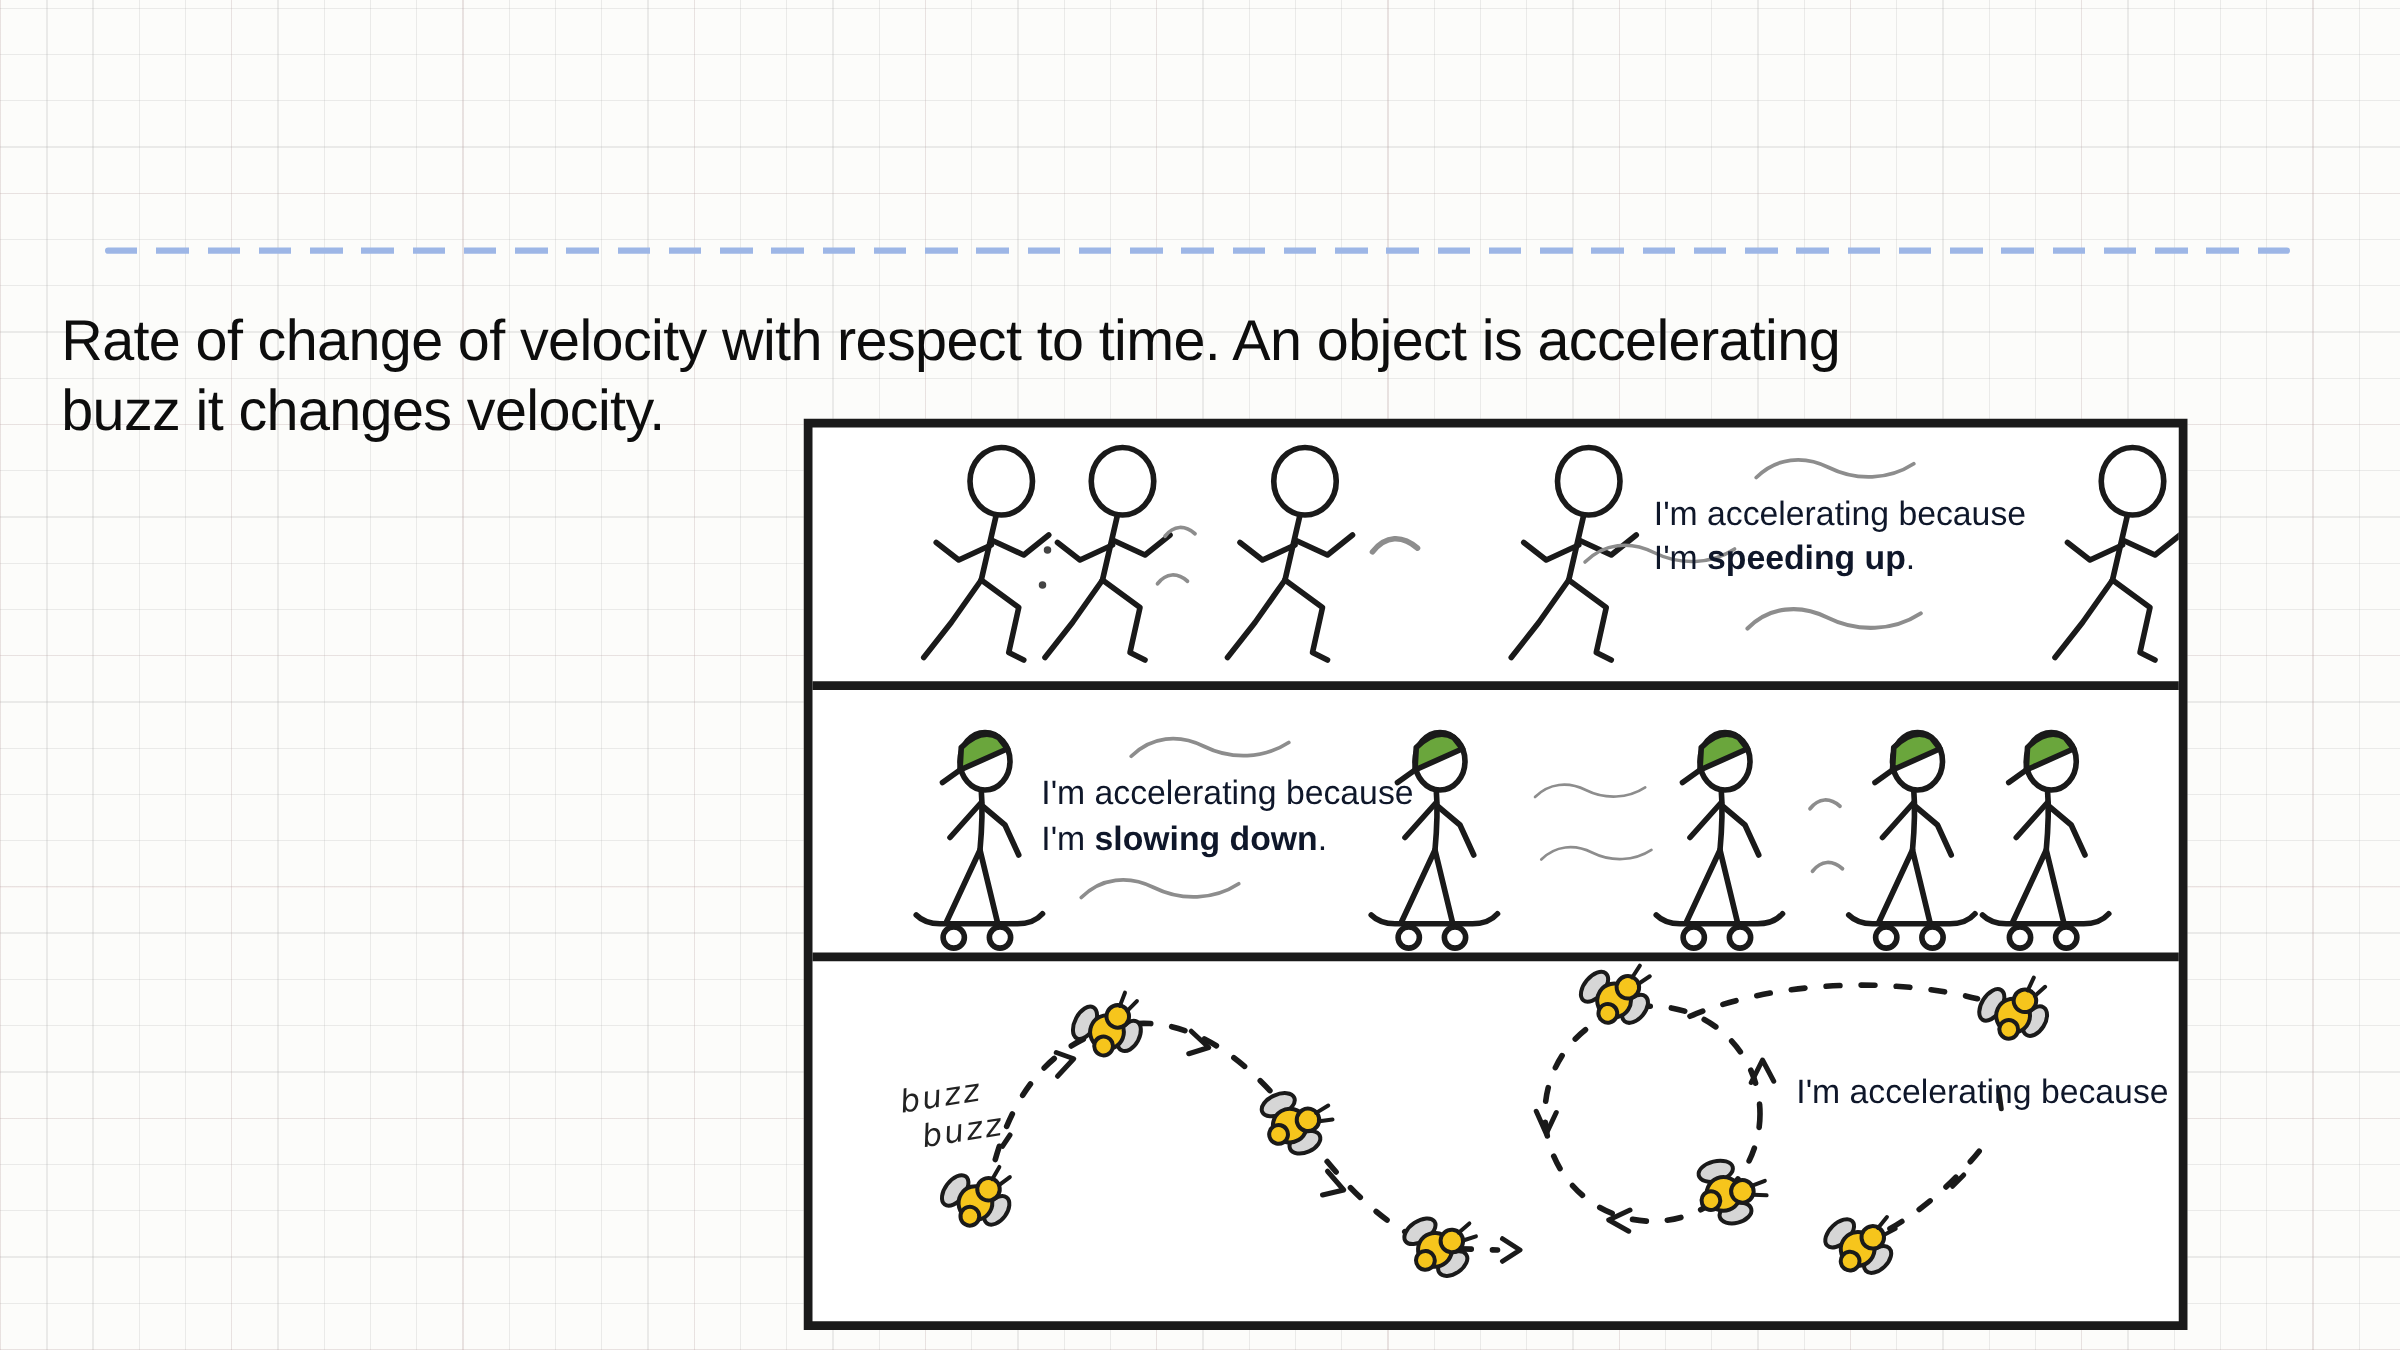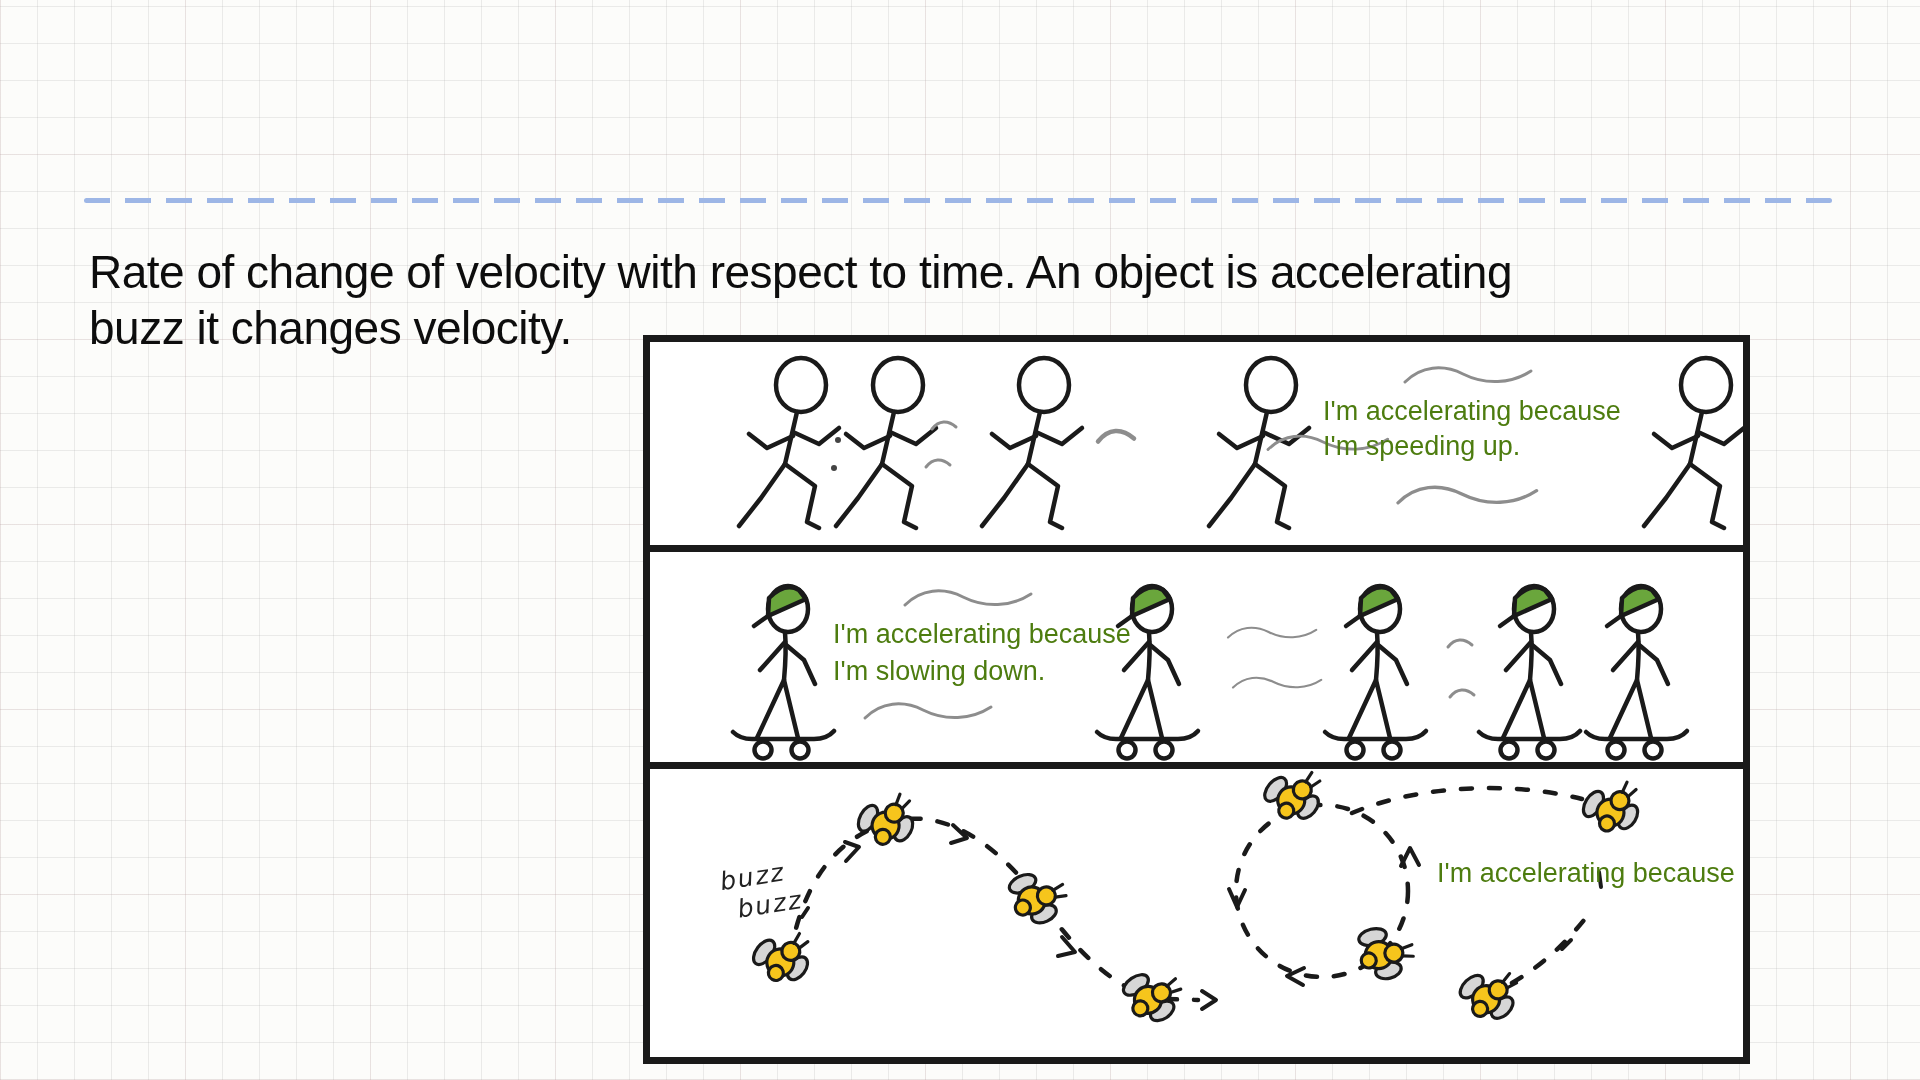--- a/index.html
+++ b/index.html
@@ -21,36 +21,35 @@
   }
   .divider{
     position:absolute;left:84px;top:198px;width:1748px;height:5px;
     background:repeating-linear-gradient(90deg, var(--dash-line,#9db6e6) 0 26px, transparent 26px 41px);
     border-radius:3px;
   }
   .body-text{
     position:absolute;left:49px;top:244px;width:1760px;
     font-size:46px;line-height:56px;letter-spacing:-0.5px;
     color:#0d0d0d;
-    margin-left:40px;
   }
   .figure-box{
     position:absolute;left:643px;top:335px;width:1107px;height:729px;
     box-sizing:border-box;border:7px solid var(--ink,#1a1a1a);background:#ffffff;
   }
   .panel{position:relative;width:1093px;box-sizing:border-box;}
   .panel-1{height:203px;}
   .panel-2{height:217px;border-top:7px solid var(--ink,#1a1a1a);}
   .panel-3{height:295px;border-top:7px solid var(--ink,#1a1a1a);}
   .panel-svg{position:absolute;left:0;top:0;width:100%;height:100%;display:block;}
   .cap{
-    position:absolute;font-size:27px;line-height:35px;color:#4d7c0f;
+    position:absolute;font-size:27px;line-height:35px;color:#0f172a;
     white-space:nowrap;
   }
-  .cap b{font-weight:400;margin-top:48px;}
+  .cap b{font-weight:700;margin-top:48px;}
   .cap-1{left:673px;top:52px;}
   .cap-2{left:183px;top:64px;line-height:37px;}
   .cap-3{left:787px;top:89px;line-height:31px;}
   .buzz{
     position:absolute;left:72px;top:92px;
     font-family:"DejaVu Sans", sans-serif;font-style:italic;
     font-size:25px;line-height:30px;letter-spacing:2px;color:#222;
     transform:rotate(-9deg);
   }
   .buzz .l2{margin-left:13px;}

